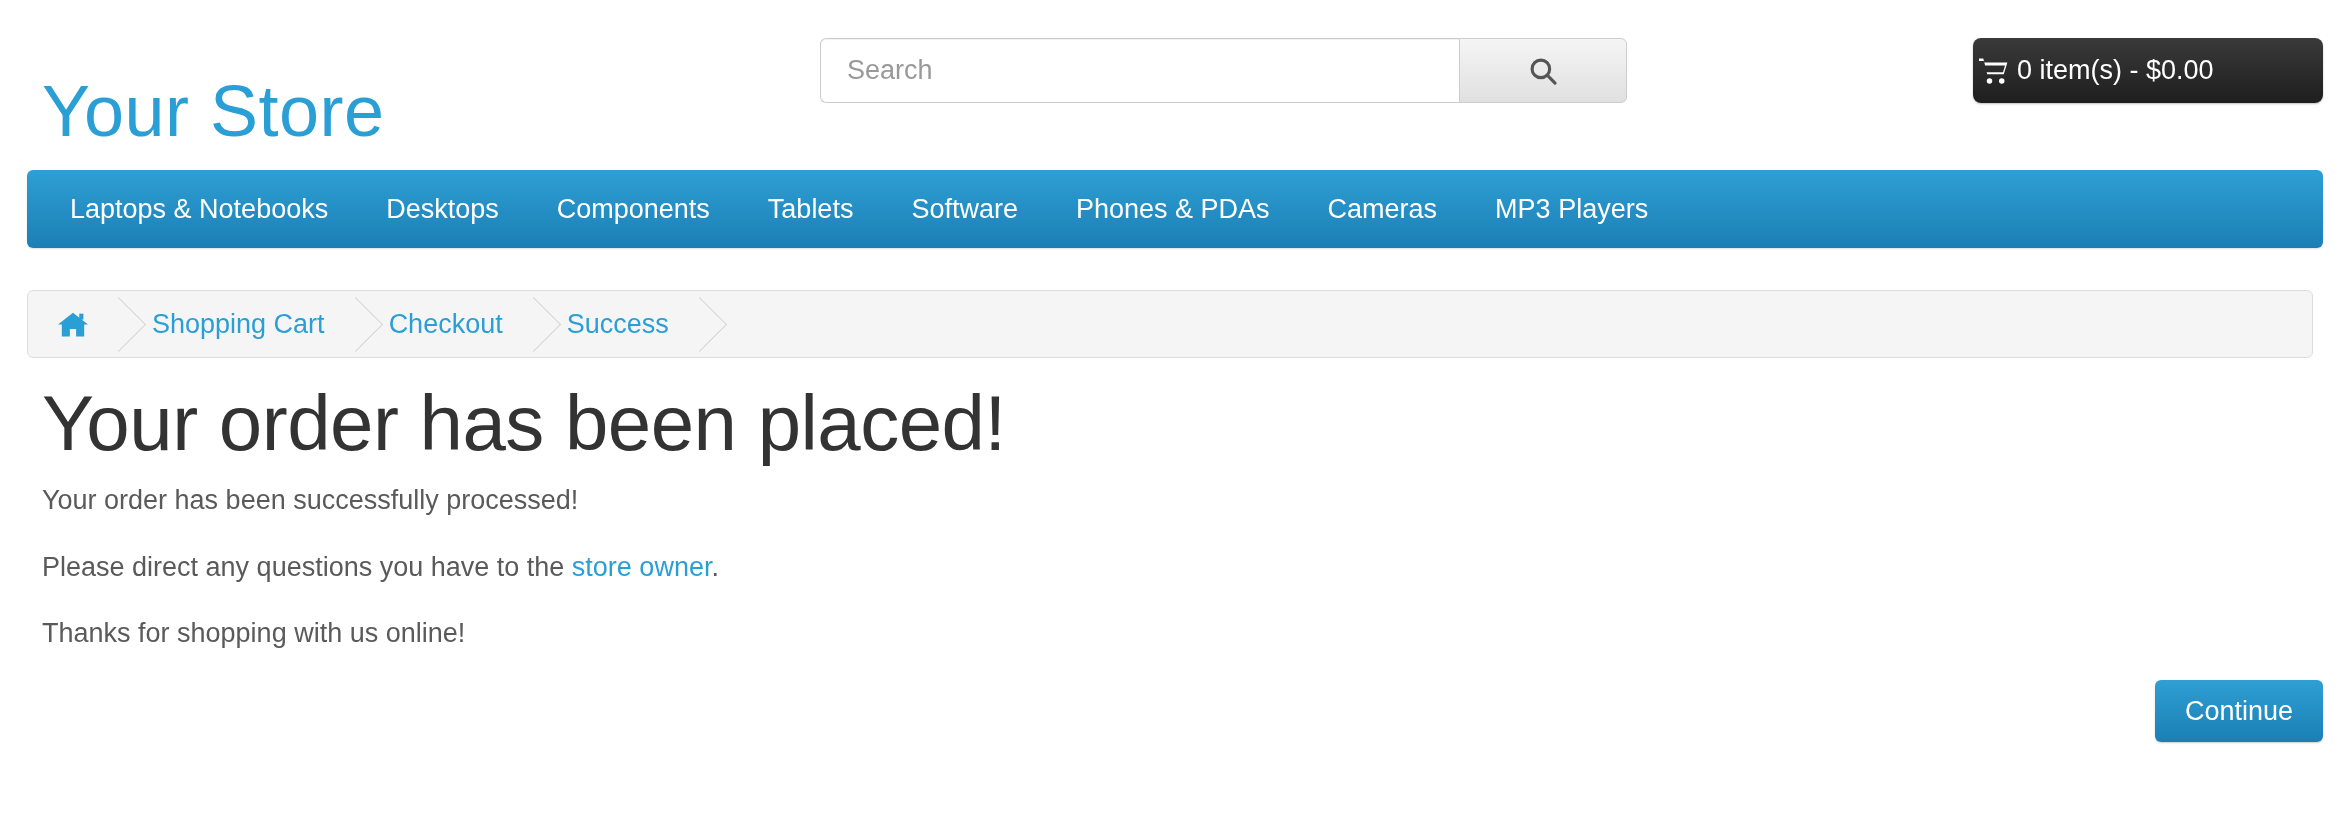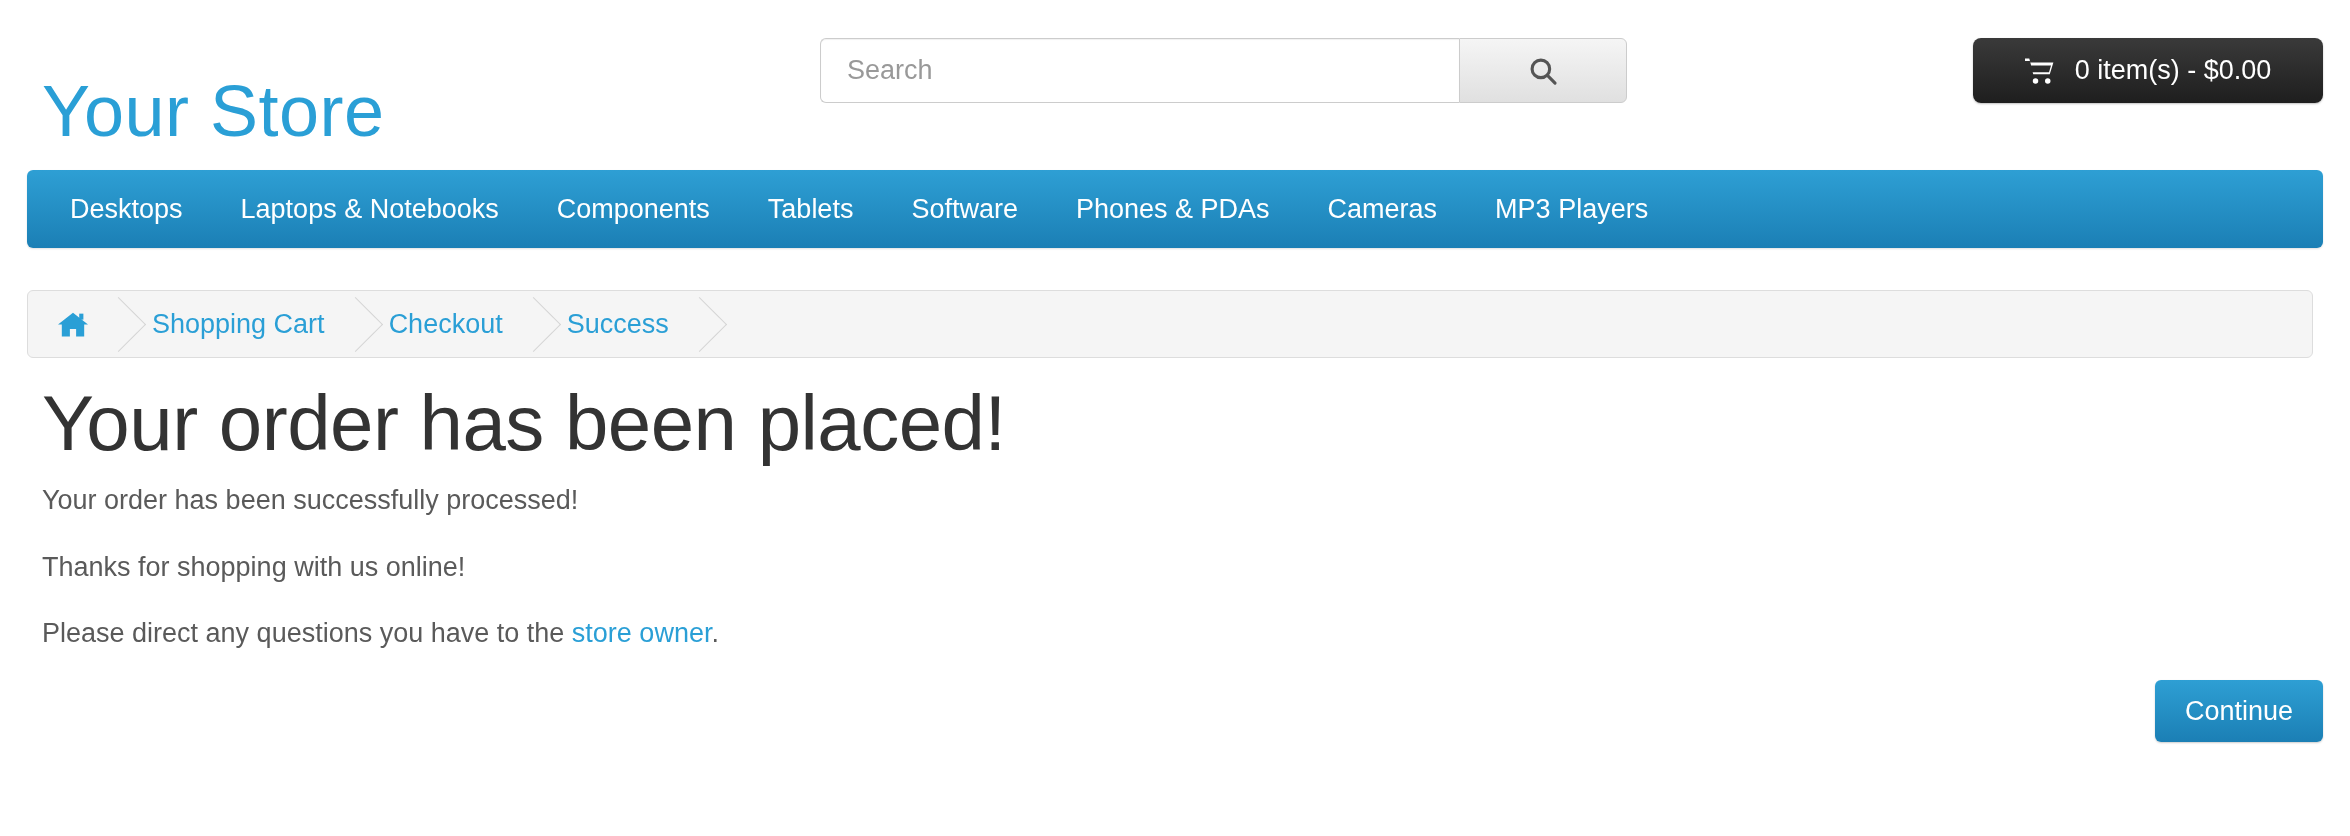--- a/index.html
+++ b/index.html
@@ -88,22 +88,21 @@
     width: 350px;
     height: 65px;
     border: none;
     border-radius: 8px;
     background: linear-gradient(to bottom, #3a3a3a 0%, #1e1e1e 100%);
     color: #ffffff;
     font-size: 27px;
     font-family: "Liberation Sans", sans-serif;
     display: flex;
     align-items: center;
-    justify-content: center;
-    gap: 20px;
+    gap: 8px;
     cursor: pointer;
     box-shadow: 0 1px 2px rgba(0,0,0,.25);
     white-space: nowrap;
   }
   .cart-btn svg { display: block; }
 
   
   .navbar {
     margin: 0 27px;
     height: 78px;
@@ -239,22 +238,22 @@
           <circle cx="8.4" cy="19" r="2.2"></circle>
           <circle cx="18.2" cy="19" r="2.2"></circle>
         </svg>
       </span>
       <span>0 item(s) - $0.00</span>
     </button>
 
   </div>
 
   <nav class="navbar">
+    <a class="nav-link" href="#">Laptops &amp; Notebooks</a>
     <a class="nav-link" href="#">Desktops</a>
-    <a class="nav-link" href="#">Laptops &amp; Notebooks</a>
     <a class="nav-link" href="#">Components</a>
     <a class="nav-link" href="#">Tablets</a>
     <a class="nav-link" href="#">Software</a>
     <a class="nav-link" href="#">Phones &amp; PDAs</a>
     <a class="nav-link" href="#">Cameras</a>
     <a class="nav-link" href="#">MP3 Players</a>
   </nav>
 
   <div class="breadcrumb">
     <a class="crumb" href="#">
@@ -269,24 +268,24 @@
     <a class="crumb" href="#">Checkout</a>
     <a class="crumb" href="#">Success</a>
     <span class="crumb-tail"></span>
   </div>
 
   <div class="main">
     <h1 class="page-title">Your order has been placed!</h1>
 
     <p class="para">Your order has been successfully processed!</p>
 
-    <p class="para">Thanks for shopping with us online!</p>
-
     <p class="para">
       <span>Please direct any questions you have to the </span><a href="#">store owner</a><span>.</span>
     </p>
+
+    <p class="para">Thanks for shopping with us online!</p>
   </div>
 
   <div class="buttons-row">
     <button class="btn-continue">Continue</button>
   </div>
 
 </div>
 
 </body></html>

